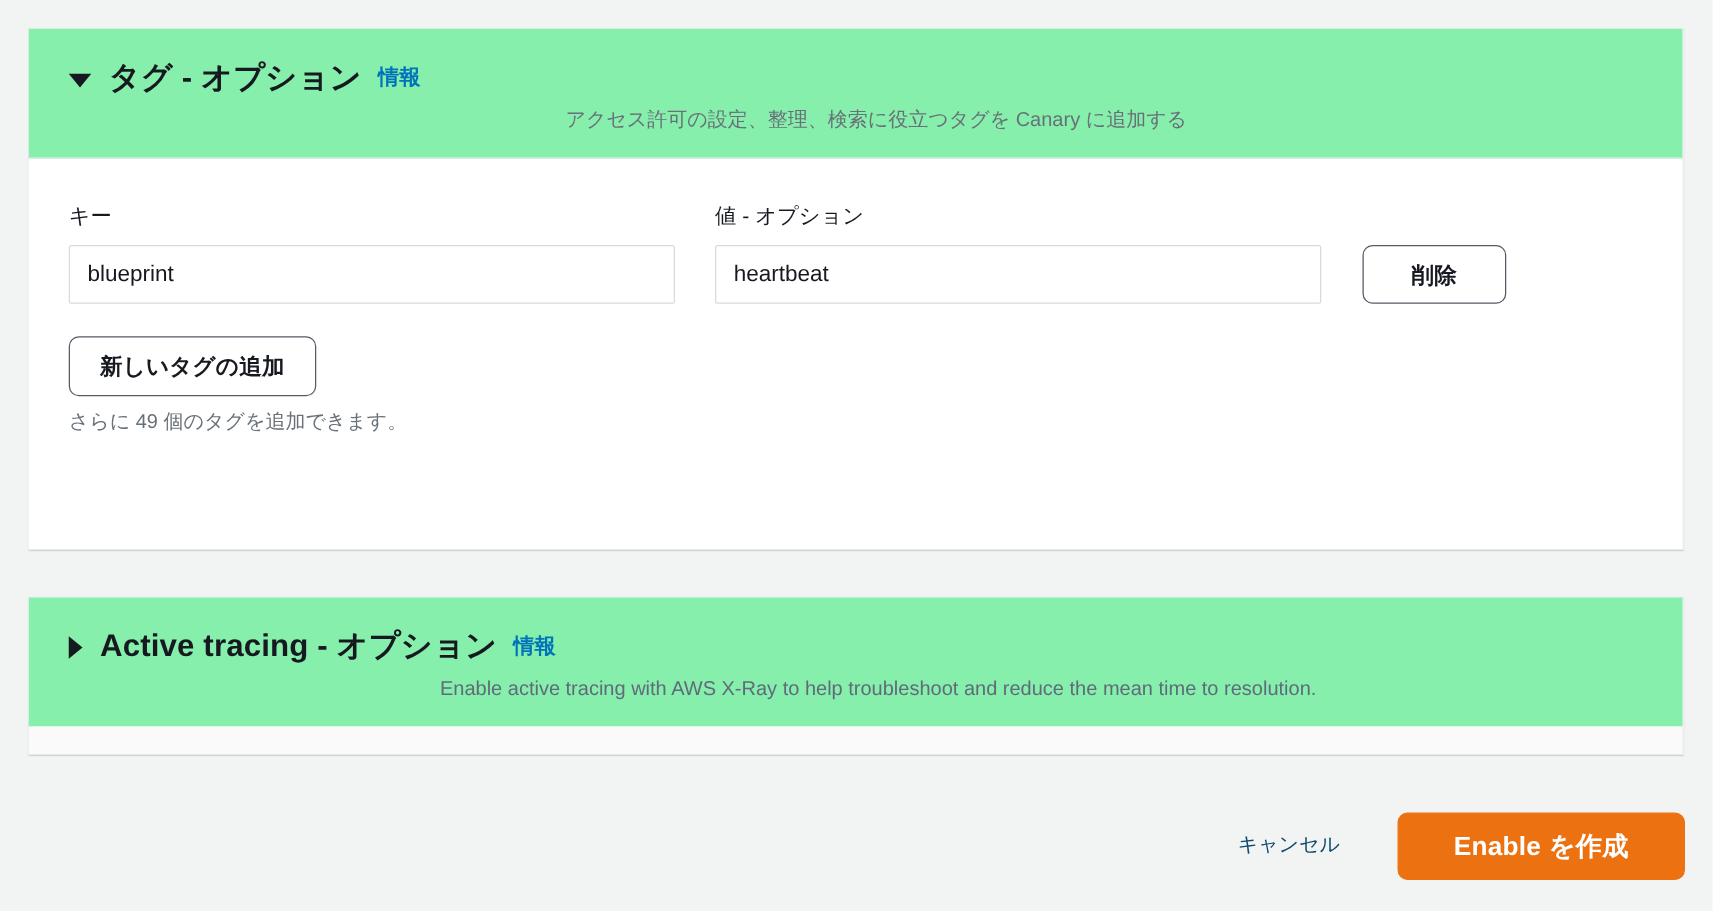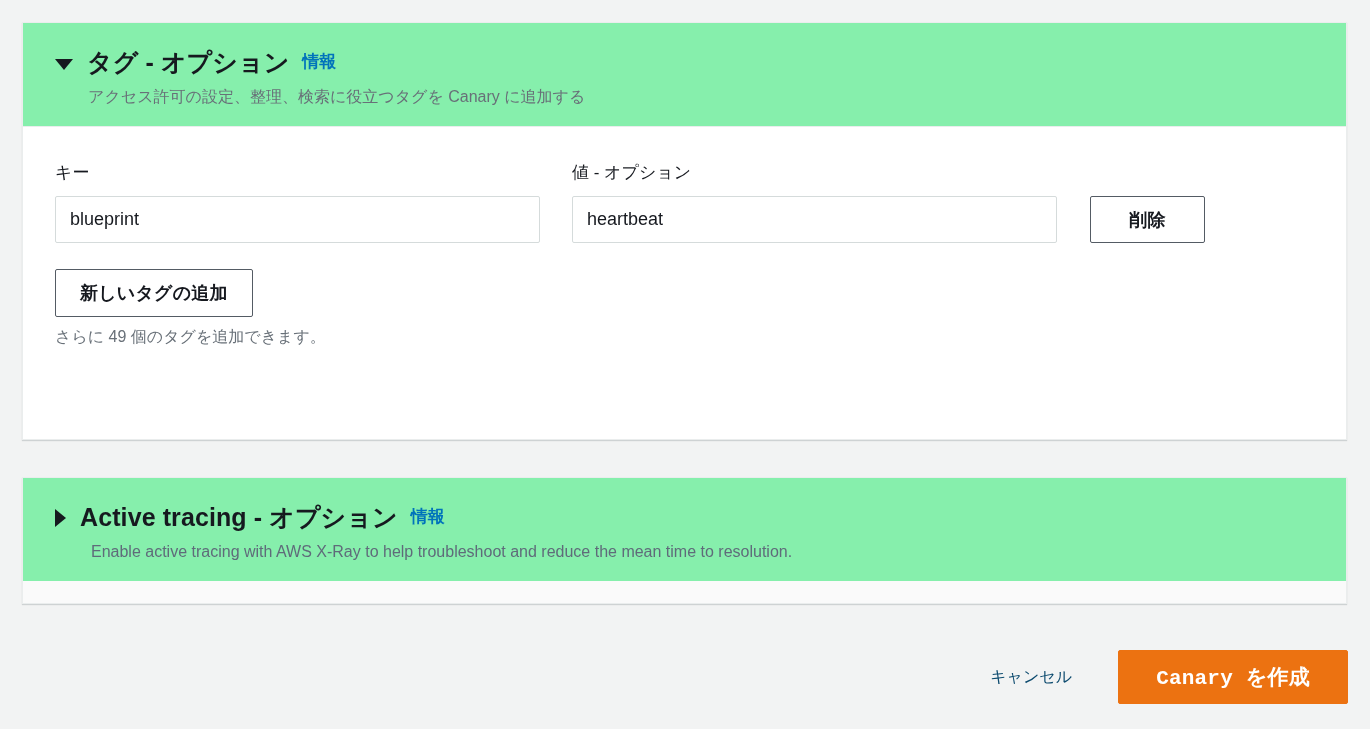--- a/index.html
+++ b/index.html
@@ -93,20 +93,21 @@
     margin-left: 13px;
     cursor: pointer;
     line-height: 1.1;
   }
   .panel-desc {
     margin-top: 9px;
     margin-left: 33px;
     font-size: 16px;
     color: #687078;
     line-height: 1.4;
+    text-align: center;
   }
   .panel-desc-en {
     margin-left: 36px;
     color: #5f6b7a;
   }
 
   .panel-body {
     box-sizing: border-box;
     padding: 36px 32px 0 32px;
   }
@@ -149,23 +150,23 @@
     font-family: "Liberation Sans", "DejaVu Sans", sans-serif;
     color: #16191f;
     background: #ffffff;
     border: 1px solid #d5dbdb;
     border-radius: 2px;
     outline: none;
   }
 
   .btn {
     box-sizing: border-box;
-    font-family: Liberation Mono, monospace;
+    font-family: Liberation Sans, sans-serif;
     cursor: pointer;
-    border-radius: 2px;
+    border-radius: 8px;
   }
   .btn-normal {
     height: 47px;
     padding: 0 22px;
     background: #ffffff;
     border: 1px solid #545b64;
     color: #16191f;
     font-size: 18px;
     font-weight: bold;
     letter-spacing: 0.2px;
@@ -268,16 +269,16 @@
         <span class="caret caret-right"></span>
         <span class="panel-title">Active tracing - オプション</span>
         <span class="info-link">情報</span>
       </div>
       <div class="panel-desc panel-desc-en">Enable active tracing with AWS X-Ray to help troubleshoot and reduce the mean time to resolution.</div>
     </div>
   </section>
 
   <div class="footer-actions">
     <span class="link-cancel">キャンセル</span>
-    <button class="btn btn-primary">Canary を作成</button>
+    <button class="btn btn-primary">Enable を作成</button>
   </div>
 
 </div>
 
 </body></html>

